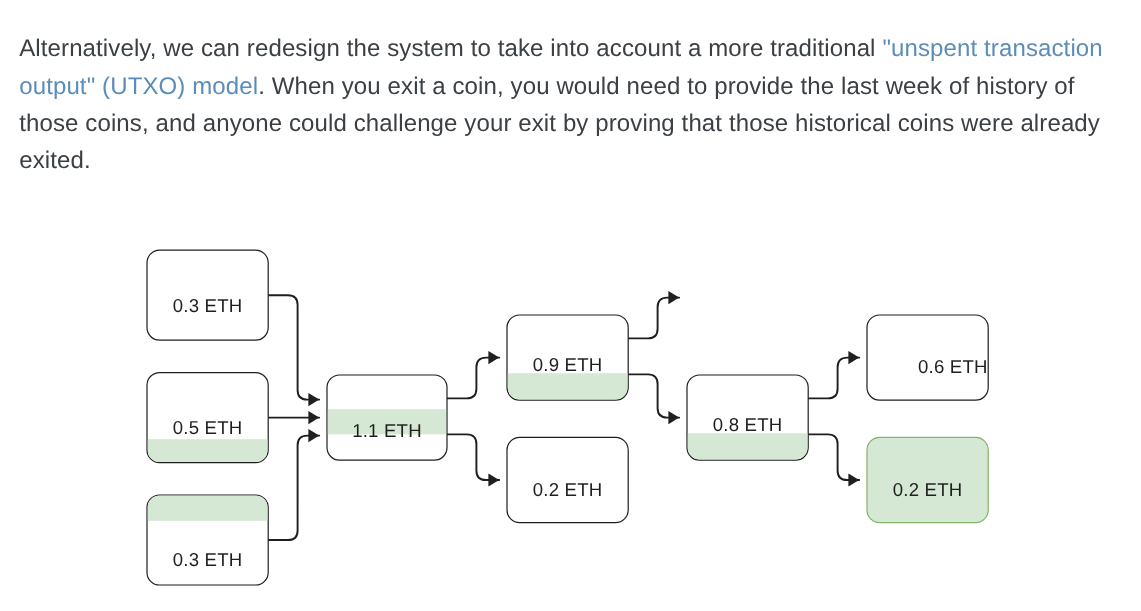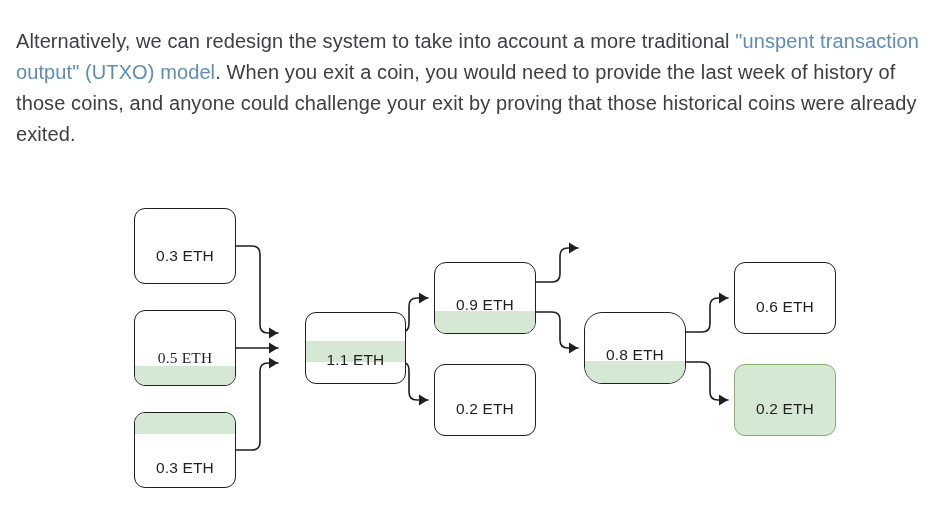--- a/index.html
+++ b/index.html
@@ -29,21 +29,21 @@
   }
   #article-paragraph .link {
     color: #5c8db8;
     text-decoration: none;
     cursor: pointer;
   }
 
   
   #utxo-diagram {
     position: absolute;
-    left: 12px;
+    left: 0;
     top: 0;
     width: 800px;
     height: 509px;
   }
   #utxo-diagram-svg {
     position: absolute;
     left: 0;
     top: 0;
     width: 951px;
     height: 509px;
@@ -109,40 +109,40 @@
         <polygon points="707,292.5 716,298 707,303.5"></polygon>
         <polygon points="707,394.5 716,400 707,405.5"></polygon>
       </g>
   </svg>
 
 <div class="node" style="left: 122px; top: 208px; width: 102px; height: 76px;">
       <div class="node-label" style="top: 38px;">0.3 ETH</div>
     </div>
     <div class="node" style="left: 122px; top: 310px; width: 102px; height: 76px;">
       <div class="fill-band" style="top: 55px; height: 21px; background: rgb(213, 232, 212);"></div>
-      <div class="node-label" style="top: 38px; font-family: Liberation Serif, serif;">0.5 ETH</div>
+      <div class="node-label" style="top: 38px;">0.5 ETH</div>
     </div>
     <div class="node" style="left: 122px; top: 412px; width: 102px; height: 76px;">
       <div class="fill-band" style="top: 0px; height: 21px; background: rgb(213, 232, 212);"></div>
       <div class="node-label" style="top: 46px;">0.3 ETH</div>
     </div>
-    <div class="node" style="left: 272px; top: 312px; width: 101px; height: 72px; margin-left: 21px;">
+    <div class="node" style="left: 272px; top: 312px; width: 101px; height: 72px;">
       <div class="fill-band" style="top: 28px; height: 21px; background: rgb(213, 232, 212);"></div>
       <div class="node-label" style="top: 38px;">1.1 ETH</div>
     </div>
-    <div class="node" style="left: 422px; top: 262px; width: 102px; height: 72px; border-radius: 12px;">
+    <div class="node" style="left: 422px; top: 262px; width: 102px; height: 72px;">
       <div class="fill-band" style="top: 48px; height: 24px; background: rgb(213, 232, 212);"></div>
       <div class="node-label" style="top: 33px;">0.9 ETH</div>
     </div>
     <div class="node" style="left: 422px; top: 364px; width: 102px; height: 72px;">
       <div class="node-label" style="top: 35px;">0.2 ETH</div>
     </div>
-    <div class="node" style="left: 572px; top: 312px; width: 102px; height: 72px; border-radius: 18px;">
+    <div class="node" style="left: 572px; top: 312px; width: 102px; height: 72px;">
       <div class="fill-band" style="top: 48px; height: 24px; background: rgb(213, 232, 212);"></div>
       <div class="node-label" style="top: 33px;">0.8 ETH</div>
     </div>
     <div class="node" style="left: 722px; top: 262px; width: 102px; height: 72px;">
-      <div class="node-label" style="top: 35px;">0.6 ETH</div>
+      <div class="node-label" style="top: 35px; text-align: right;">0.6 ETH</div>
     </div>
     <div class="node filled" style="left: 722px; top: 364px; width: 102px; height: 72px;">
       <div class="node-label" style="top: 35px;">0.2 ETH</div>
     </div>
   </div>
 
 </body></html>

